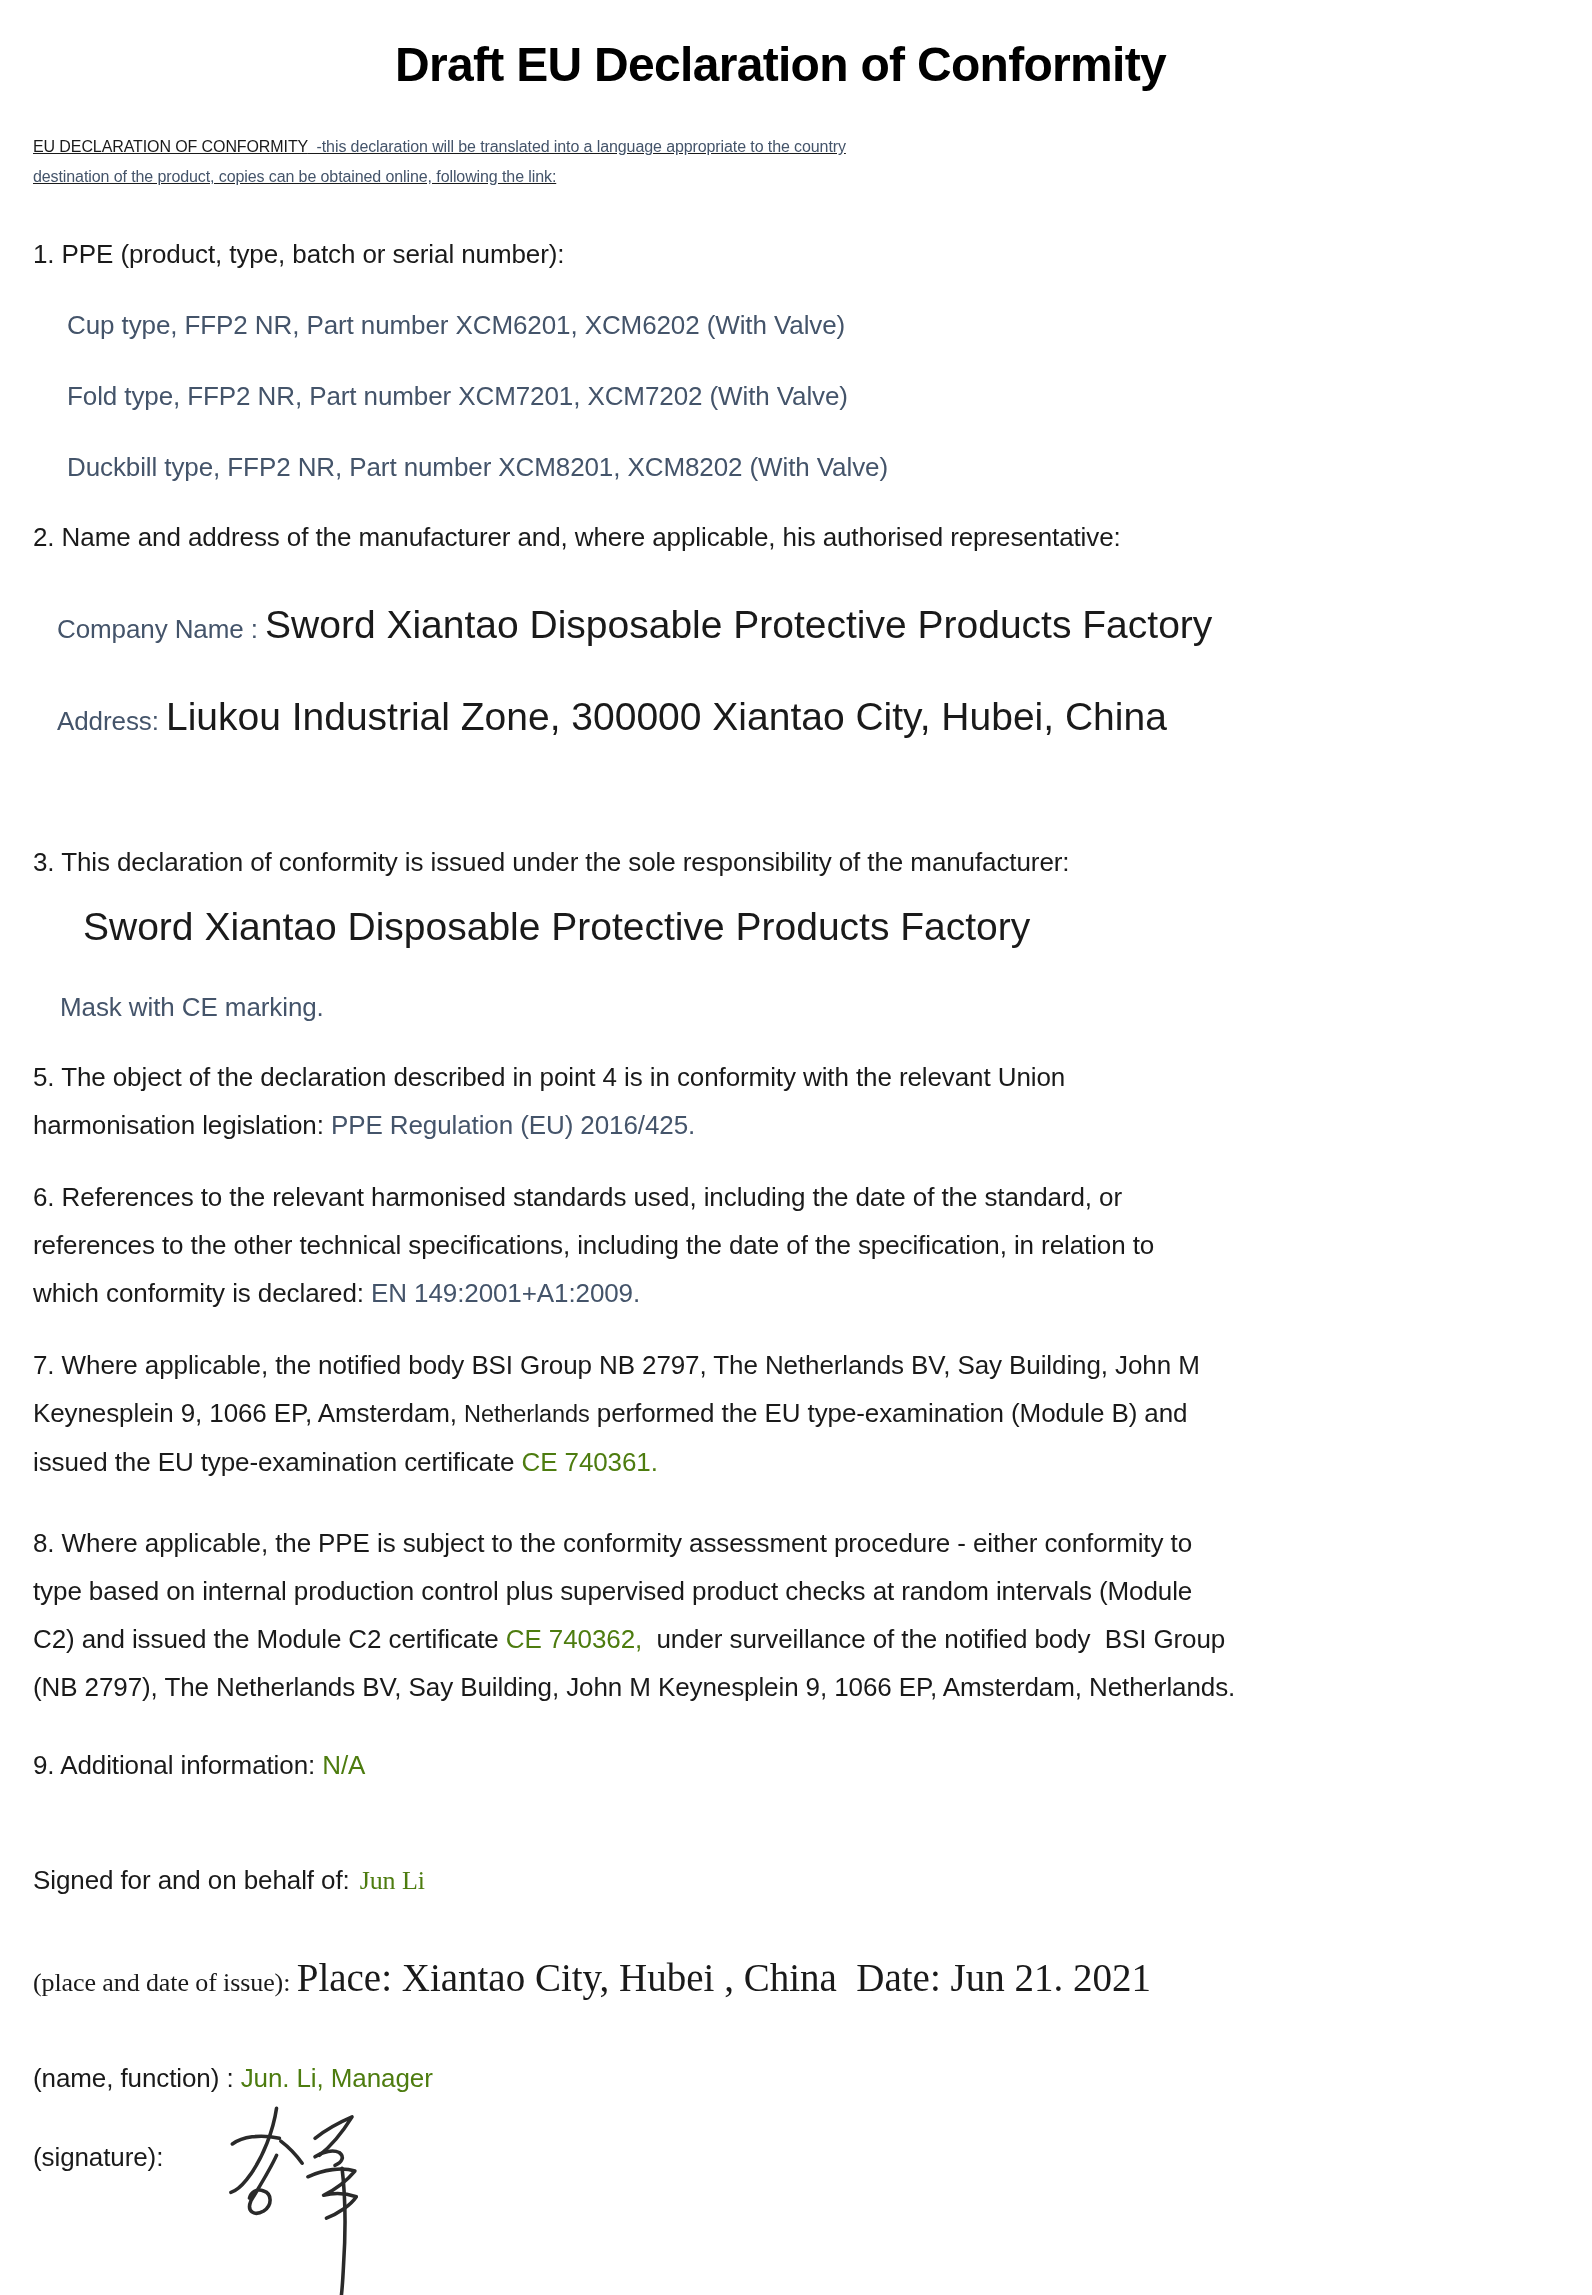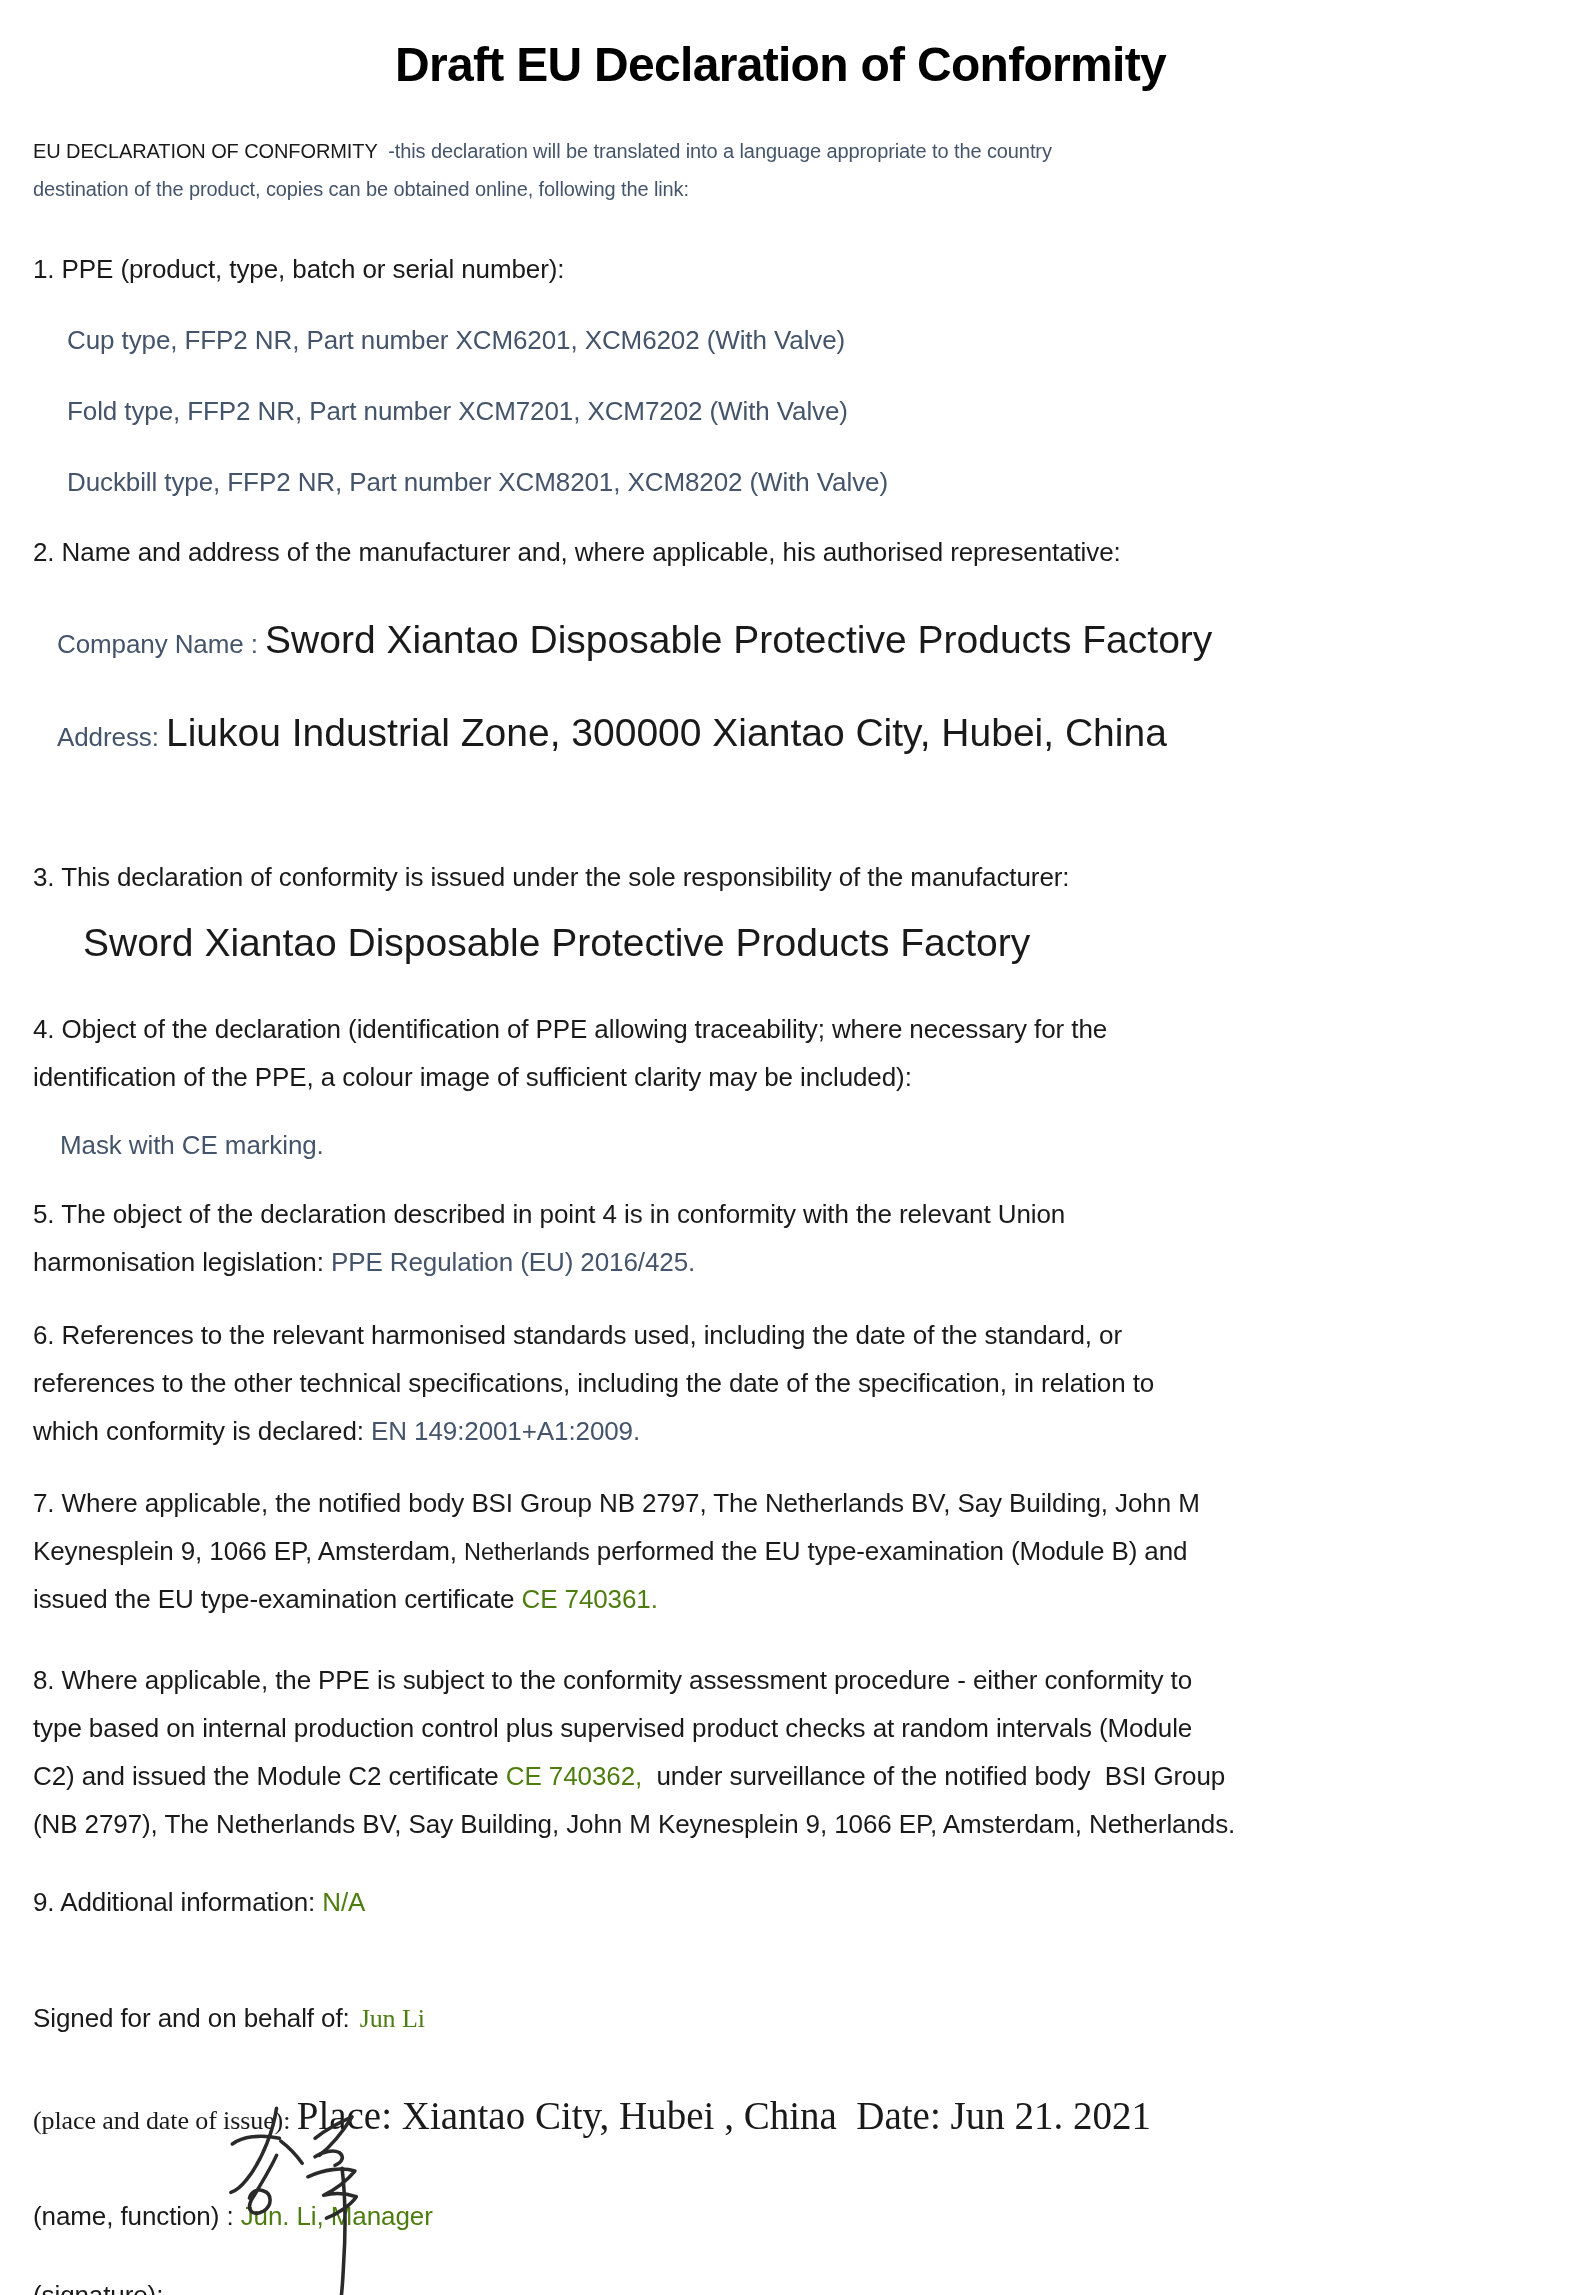--- a/index.html
+++ b/index.html
@@ -25,21 +25,21 @@
   }
 
   p {
     margin:0;
     font-size:26px;
     line-height:1.85;
     letter-spacing:-0.1px;
     white-space:pre-wrap;
   }
 
-  .intro { font-size:20px; line-height:1.9; margin-top:39px; }
+  .intro { font-size:16px; line-height:1.9; margin-top:39px;text-decoration:underline; }
 
   .t-black { color:#1a1a1a; }
   .t-muted { color:#44546A; }
   .t-blue  { color:#4d7c0f; }
 
   .arial { font-size:39px; letter-spacing:0; }
   .alt-font { font-size:23.5px; }
 
   .ind-products { padding-left:34px; }
   .ind-company  { padding-left:24px; }
@@ -98,22 +98,20 @@
     <p class="prod ind-products t-muted">Fold type, FFP2 NR, Part number XCM7201, XCM7202 (With Valve)</p>
     <p class="prod ind-products t-muted">Duckbill type, FFP2 NR, Part number XCM8201, XCM8202 (With Valve)</p>
 
     <p class="s2h t-black">2. Name and address of the manufacturer and, where applicable, his authorised representative:</p>
     <p class="company ind-company"><span class="t-muted">Company Name : </span><span class="t-black arial">Sword Xiantao Disposable Protective Products Factory</span></p>
     <p class="address ind-company"><span class="t-muted">Address: </span><span class="t-black arial">Liukou Industrial Zone, 300000 Xiantao City, Hubei, China</span></p>
 
     <p class="s3h t-black">3. This declaration of conformity is issued under the sole responsibility of the manufacturer:</p>
     <p class="s3v ind-factory t-black arial">Sword Xiantao Disposable Protective Products Factory</p>
 
-    <p class="s4h t-black">4. Object of the declaration (identification of PPE allowing traceability; where necessary for the
-identification of the PPE, a colour image of sufficient clarity may be included):</p>
     <p class="mask ind-mask t-muted">Mask with CE marking.</p>
 
     <p class="s5p"><span class="t-black">5. The object of the declaration described in point 4 is in conformity with the relevant Union
 harmonisation legislation: </span><span class="t-muted">PPE Regulation (EU) 2016/425.</span></p>
 
     <p class="s6p"><span class="t-black">6. References to the relevant harmonised standards used, including the date of the standard, or
 references to the other technical specifications, including the date of the specification, in relation to
 which conformity is declared: </span><span class="t-muted">EN 149:2001+A1:2009.</span></p>
 
     <p class="s7p"><span class="t-black">7. Where applicable, the notified body BSI Group NB 2797, The Netherlands BV, Say Building, John M

